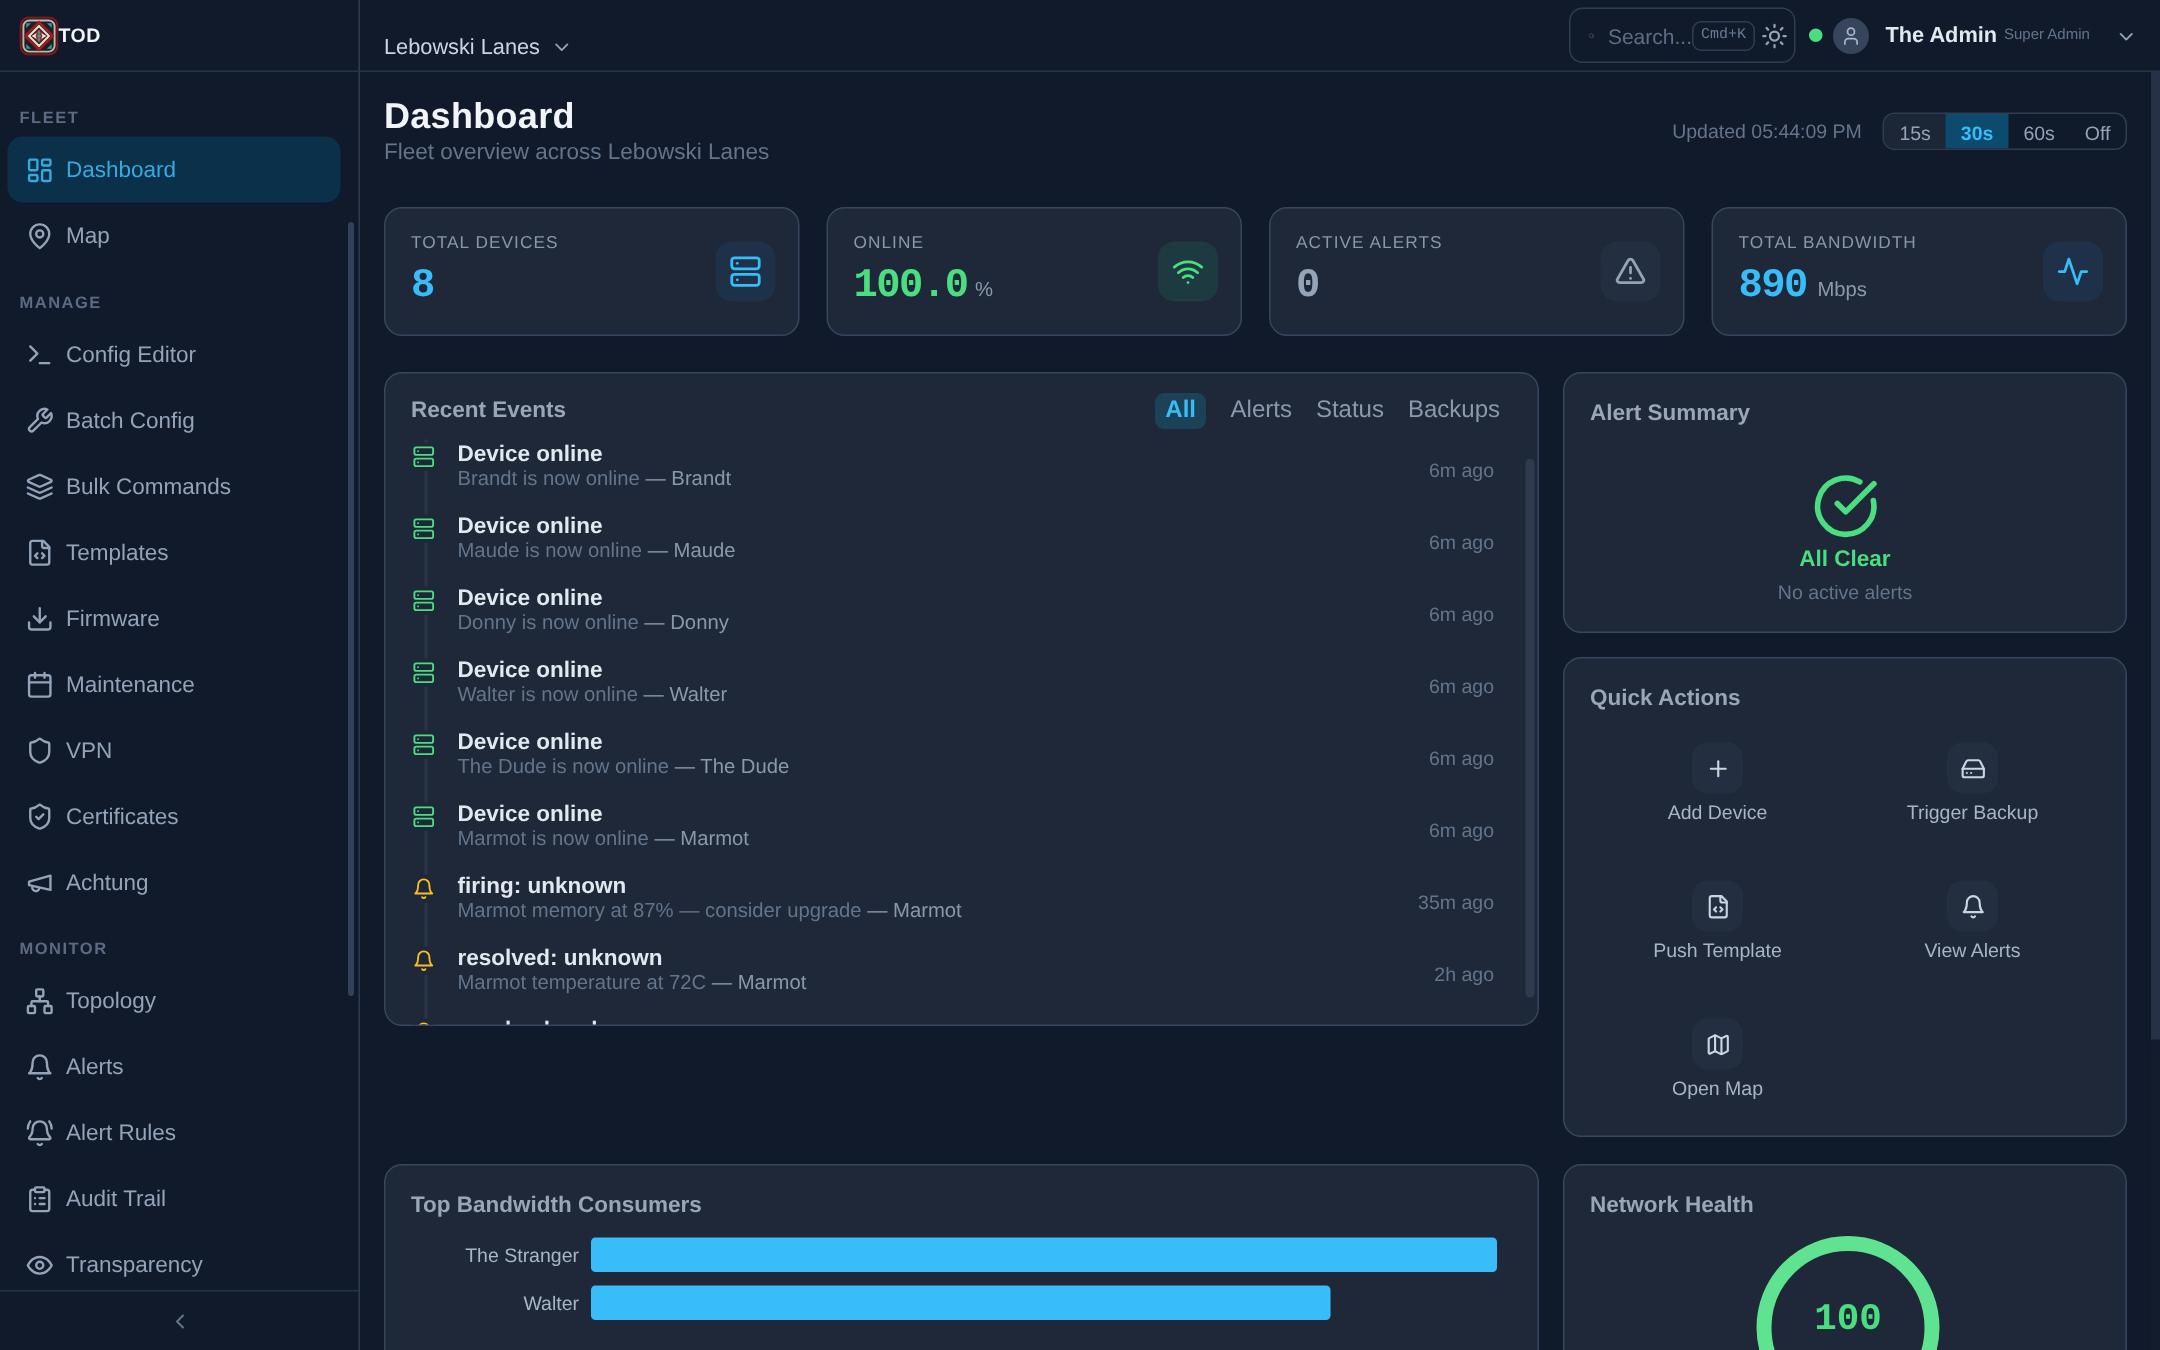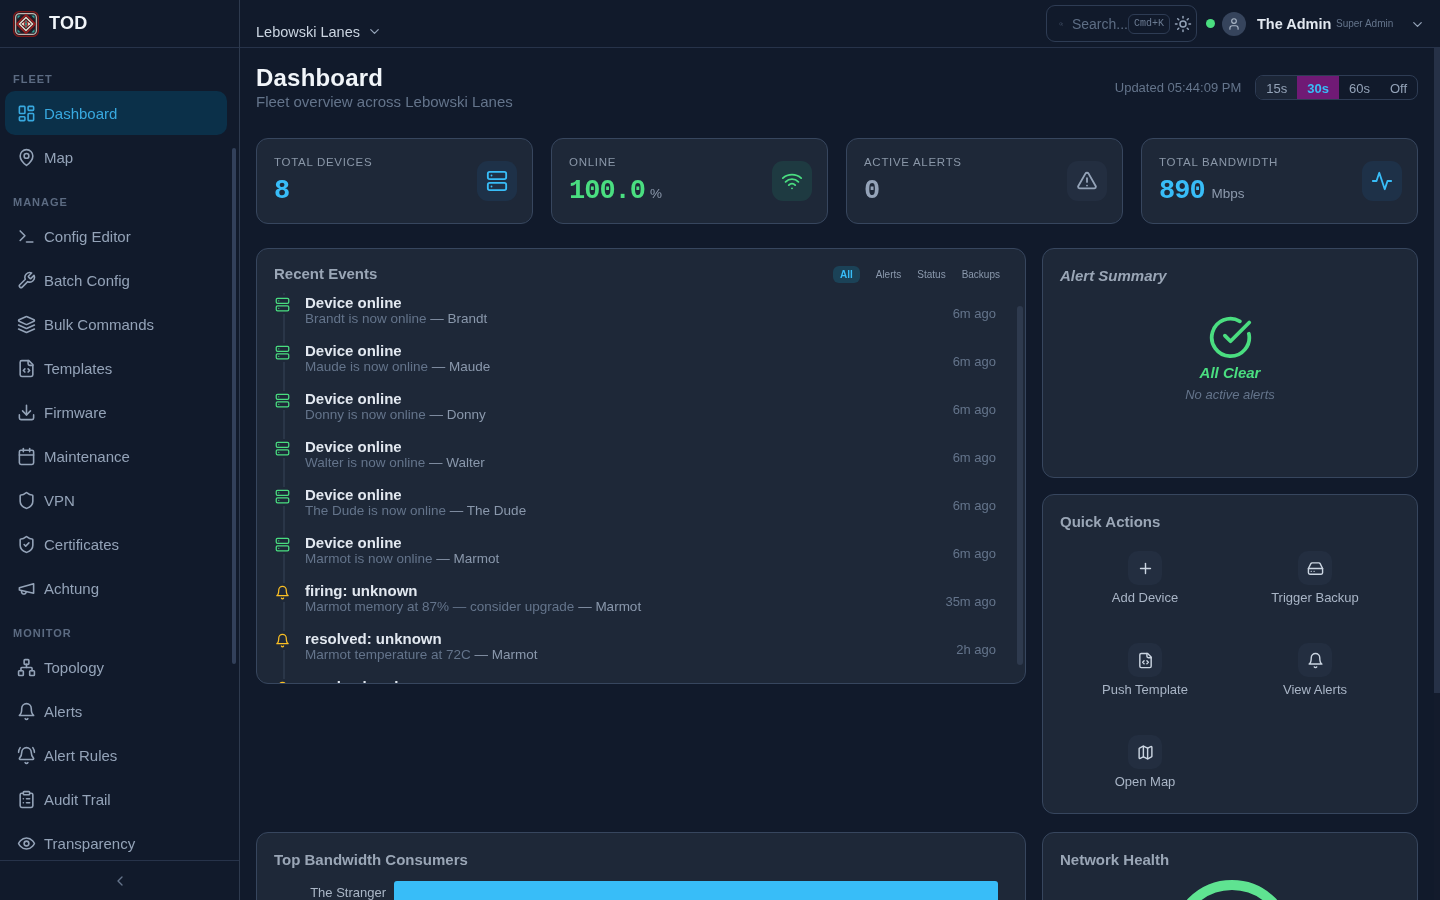--- a/index.html
+++ b/index.html
@@ -3,21 +3,21 @@
 <meta charset="utf-8">
 <style>
 * { margin:0; padding:0; box-sizing:border-box; }
 html,body { width:1440px; height:900px; overflow:hidden; background:#111a2b; font-family:"Liberation Sans",sans-serif; }
 body { position:relative; color:#e2e8f0; }
 svg { display:block; }
 
 
 .sidebar { position:absolute; left:0; top:0; width:240px; height:900px; background:#111a2b; border-right:1px solid #2e3a4e; }
 .logo-row { height:48px; display:flex; align-items:center; padding-left:13px; border-bottom:1px solid #27334a; }
-.logo-row .brand { font-size:18px; font-weight:700; color:#f1f5f9; margin-left:10px; letter-spacing:.3px; }
+.logo-row .brand { font-size:13px; font-weight:700; color:#f1f5f9; margin-left:0; letter-spacing:.3px; }
 .nav { position:absolute; top:48px; left:0; right:0; bottom:40px; overflow:hidden; padding:8px 12px 0 5px; }
 .sec { font-size:11px; line-height:11px; font-weight:700; letter-spacing:1px; color:#5c6b82; padding:18px 8px 6px 8px; }
 .item { display:flex; align-items:center; height:44px; border-radius:10px; color:#94a3b8; font-size:15px; padding-left:12px; margin-bottom:0px; }
 .item svg { margin-right:8px; flex:none; }
 .item.active { background:#0b3049; color:#38a9e0; }
 .collapse { position:absolute; bottom:0; left:0; right:0; height:40px; border-top:1px solid #27334a; display:flex; align-items:center; justify-content:center; color:#64748b; }
 .sb-thumb { position:absolute; top:148px; right:3px; width:4px; height:516px; background:#32405a; border-radius:3px; }
 
 
 .header { position:absolute; left:240px; top:0; width:1200px; height:48px; border-bottom:1px solid #27334a; display:flex; align-items:center; background:#111a2b; }
@@ -35,53 +35,53 @@
 
 
 .content { position:absolute; left:240px; top:48px; width:1194px; height:852px; padding:21px 16px 0 16px; background:#111a2b; }
 .pagehead { display:flex; justify-content:space-between; align-items:flex-start; margin-bottom:29px; height:40px; }
 .pagehead h1 { font-size:24px; line-height:24px; margin-top:-3px; font-weight:700; color:#f1f5f9; letter-spacing:.2px; }
 .pagehead .sub { font-size:15px; line-height:15px; color:#64748b; margin-top:4px; }
 .ph-right { display:flex; align-items:center; margin-top:6px; height:25px; }
 .updated { font-size:13px; color:#64748b; margin-right:14px; }
 .seg { display:flex; border:1px solid #2e3c54; border-radius:8px; overflow:hidden; height:25px; }
 .seg span { font-size:13px; line-height:17px; color:#94a3b8; padding:4px 10px; }
-.seg .on { background:#701a75; color:#38bdf8; font-weight:600; }
+.seg .on { background:#0c4a6e; color:#38bdf8; font-weight:600; }
 
 .stats { display:grid; grid-template-columns:repeat(4,1fr); gap:18px; margin-bottom:24px; }
 .stat { background:#1e2838; border:1px solid #37465e; border-radius:12px; height:86px; padding:17px 16px 0 17px; position:relative; }
 .stat .lbl { font-size:11.5px; line-height:12px; letter-spacing:.7px; color:#8a97a8; font-weight:400; }
 .stat .val { font-family:"Liberation Mono",monospace; font-size:27px; line-height:27px; font-weight:700; margin-top:10px; letter-spacing:-1px; }
 .stat .val small { font-family:"Liberation Sans",sans-serif; font-size:13.5px; color:#8d9aad; font-weight:400; letter-spacing:0; }
 .stat .ibox { position:absolute; right:15px; top:22px; width:40px; height:40px; border-radius:11px; display:flex; align-items:center; justify-content:center; }
 .blue { color:#38bdf8; } .green { color:#4ade80; } .gray { color:#94a3b8; }
 .ibox.b { background:#1e3148; } .ibox.g { background:#1e3a41; } .ibox.n { background:#232e40; }
 
 .grid2 { display:grid; grid-template-columns:770px 376px; gap:16px; }
 .card { background:#1e2838; border:1px solid #37465e; border-radius:12px; }
 .card h2 { font-size:15px; line-height:16px; font-weight:600; color:#9aa6b6; }
 
 
 .events { height:436px; padding:17px 17px 0 17px; position:relative; overflow:hidden; }
 .ev-head { display:flex; justify-content:space-between; align-items:center; height:16px; margin-bottom:13px; position:relative; z-index:2; }
 .tabs { display:flex; align-items:center; margin-right:8px; }
-.tabs span { font-size:10px; color:#8b99ad; margin-left:16px; }
+.tabs span { font-size:16px; color:#8b99ad; margin-left:16px; }
 .tabs .on { background:#1b4257; color:#38bdf8; border-radius:6px; padding:3px 7px; margin-left:0; font-weight:600; }
 .timeline { position:absolute; left:26px; top:44px; width:2px; height:400px; background:#2a3648; }
 .evrow { position:relative; height:48px; }
 .evrow .eicon { position:absolute; left:1px; top:0px; background:#1e2838; padding:2px 0; }
 .evrow .t { position:absolute; left:31px; top:0px; font-size:15px; line-height:16px; font-weight:600; color:#e2e8f0; }
 .evrow .s { position:absolute; left:31px; top:17px; font-size:13.5px; line-height:14px; color:#64748b; }
 .evrow .s b { color:#8a98ac; font-weight:400; }
 .evrow .time { position:absolute; right:12px; top:11px; font-size:13px; color:#64748b; }
 .ev-thumb { position:absolute; right:2px; top:57px; width:6px; height:359px; background:#2e3a4e; border-radius:3px; }
 
 
 .rightcol { display:flex; flex-direction:column; gap:16px; }
-.alertcard { height:230px; padding:19px 17px; position:relative;font-style:italic; }
+.alertcard { height:174px; padding:19px 17px; position:relative; }
 .ac-center { position:absolute; left:0; right:0; top:66px; text-align:center; }
 .ac-center .clear { color:#4ade80; font-size:15px; line-height:15px; font-weight:600; margin-top:5px; }
 .ac-center .none { color:#64748b; font-size:13px; line-height:13px; margin-top:8px; }
 .qa { height:320px; padding:19px 17px; }
 .qagrid { display:grid; grid-template-columns:1fr 1fr; margin-top:21px; }
 .qbtn { display:flex; flex-direction:column; align-items:center; height:92px; }
 .qbtn .qi { width:34px; height:34px; background:#232e40; border-radius:10px; display:flex; align-items:center; justify-content:center; color:#cbd5e1; }
 .qbtn .ql { font-size:13px; line-height:13px; color:#a9b5c6; margin-top:6px; }
 
 

